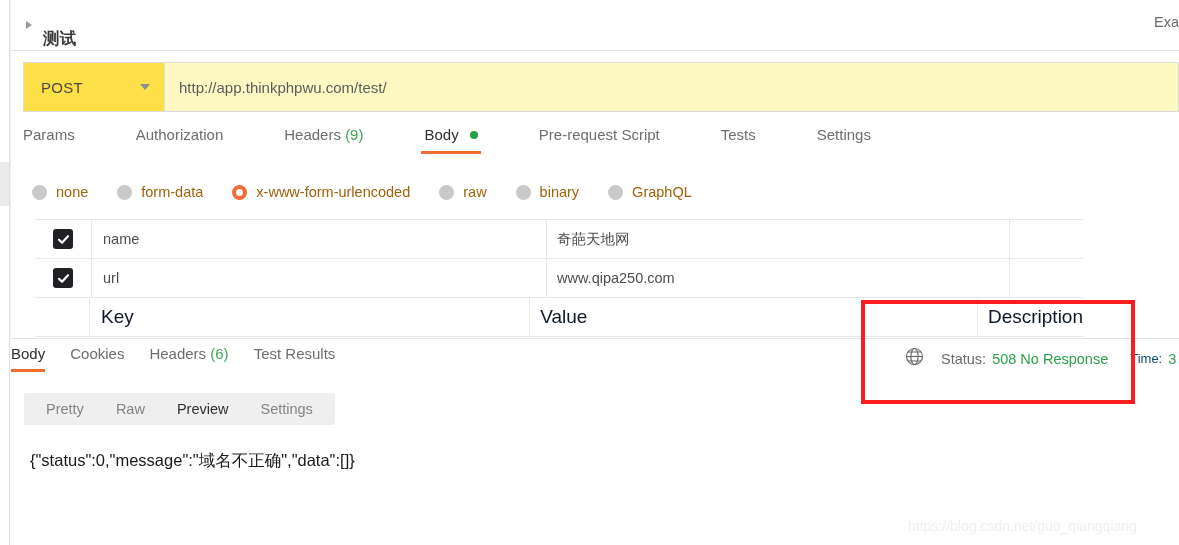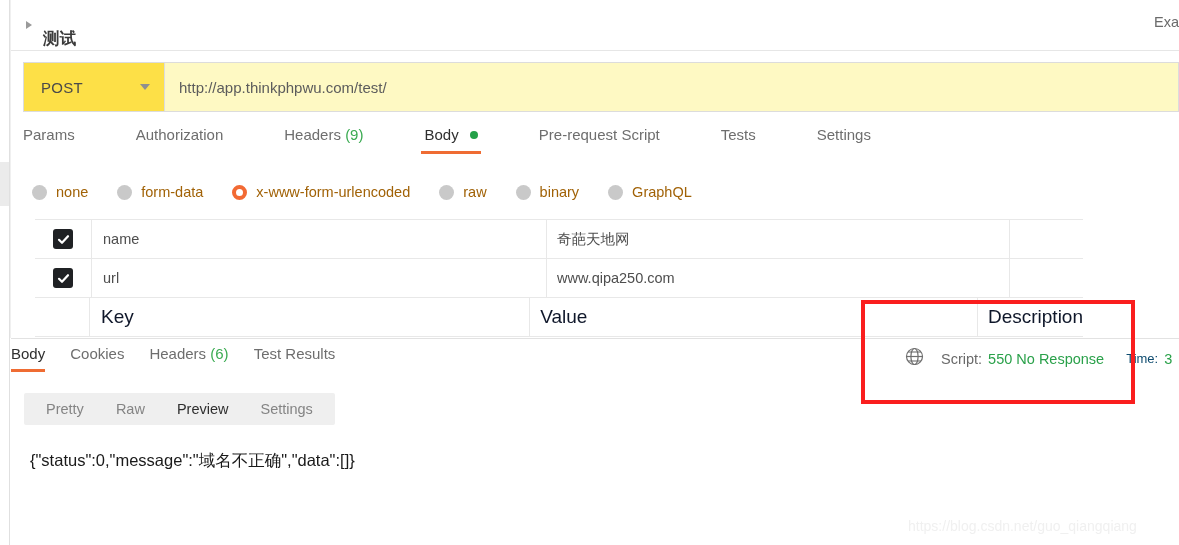--- a/index.html
+++ b/index.html
@@ -353,22 +353,22 @@
   <div class="status-line">
     <span class="globe-icon">
       <svg width="19" height="19" viewBox="0 0 19 19">
         <circle cx="9.5" cy="9.5" r="8" stroke="#6f6f6f" stroke-width="1.2" fill="none"></circle>
         <ellipse cx="9.5" cy="9.5" rx="3.6" ry="8" stroke="#6f6f6f" stroke-width="1.2" fill="none"></ellipse>
         <line x1="1.5" y1="9.5" x2="17.5" y2="9.5" stroke="#6f6f6f" stroke-width="1.2"></line>
         <line x1="3.2" y1="5" x2="15.8" y2="5" stroke="#6f6f6f" stroke-width="1.1"></line>
         <line x1="3.2" y1="14" x2="15.8" y2="14" stroke="#6f6f6f" stroke-width="1.1"></line>
       </svg>
     </span>
-    <span class="status-label">Script:</span>
-    <span class="status-value">550 No Response</span>
+    <span class="status-label">Status:</span>
+    <span class="status-value">508 No Response</span>
     <span class="time-label">Time:</span>
     <span class="time-value">3</span>
   </div>
 
   <div class="view-pill">
     <div class="vbtn">
       <span>Pretty</span>
     </div>
     <div class="vbtn">
       <span>Raw</span>

